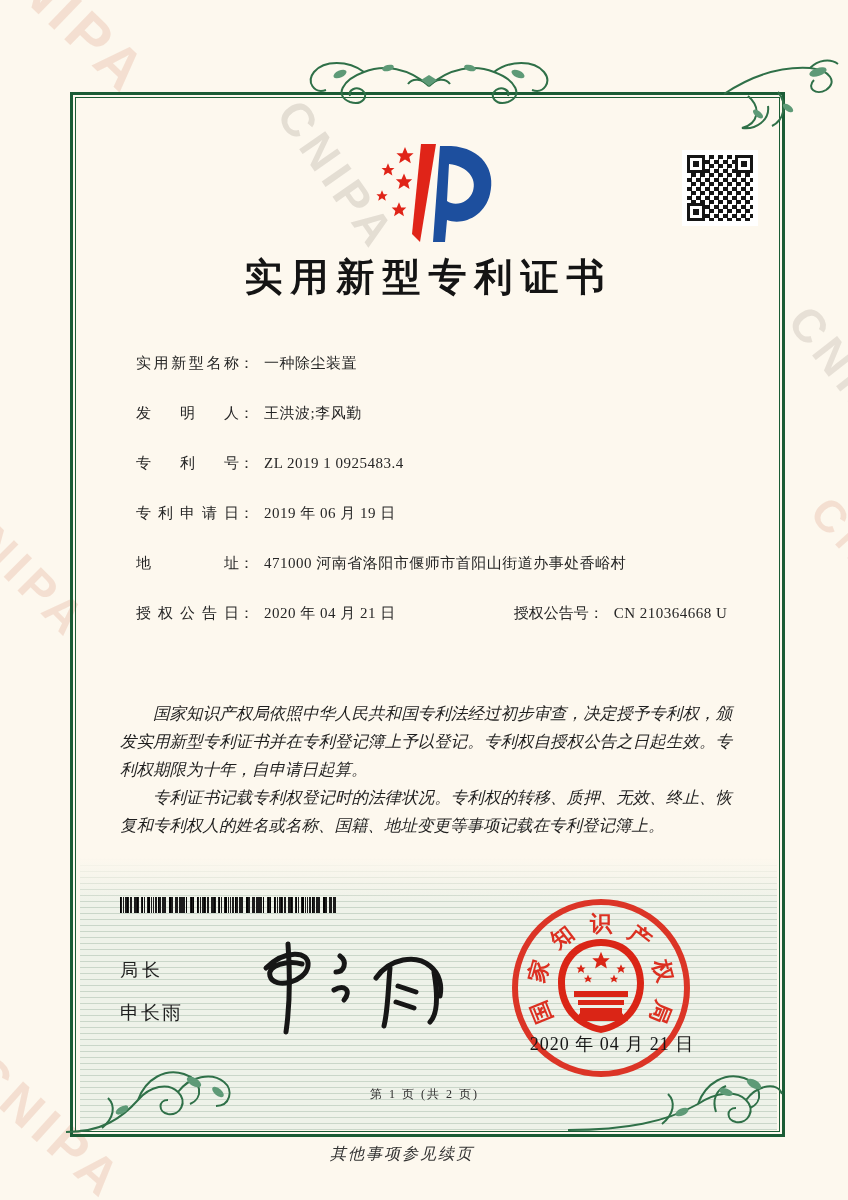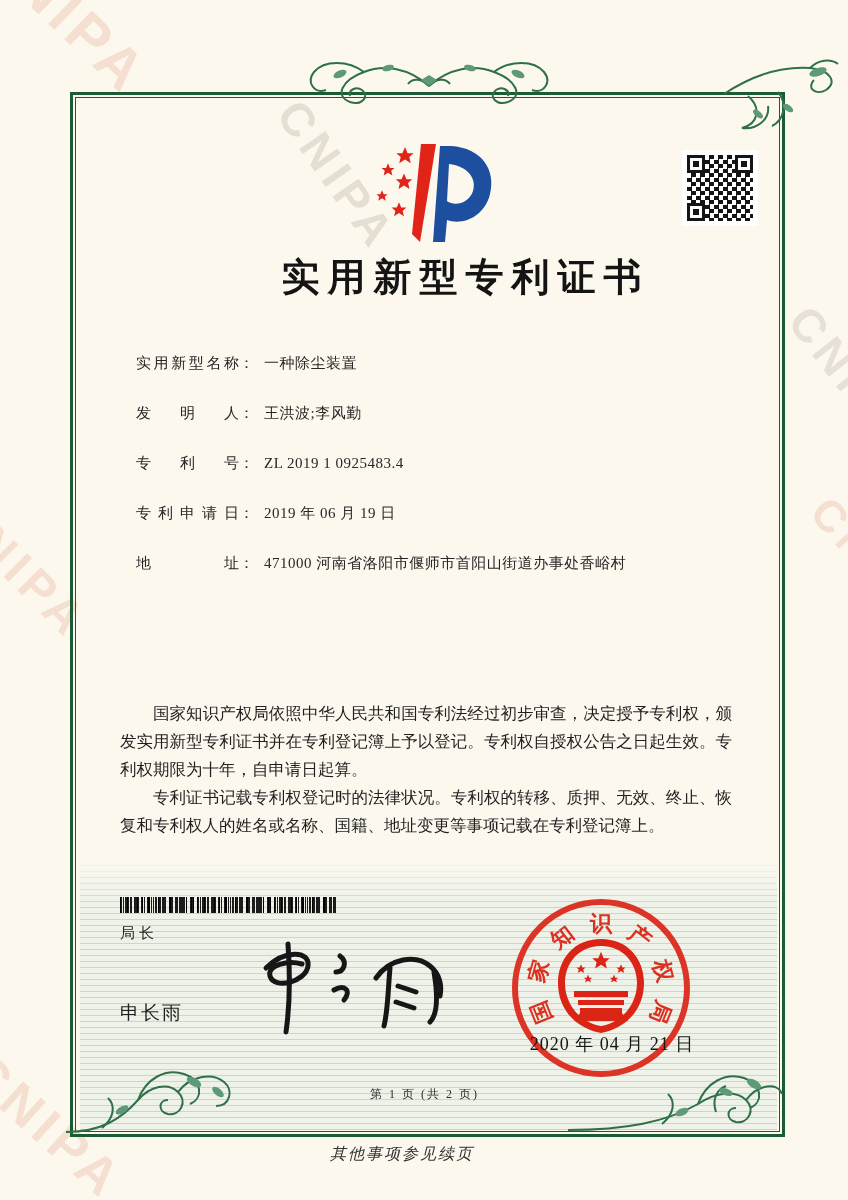--- a/index.html
+++ b/index.html
@@ -49,45 +49,45 @@
   .qr-mod{position:relative;width:100%;height:100%;
       background-image:repeating-conic-gradient(#151515 0% 25%, transparent 0% 50%);
       background-size:9px 9px;}
   .finder{position:absolute;width:18px;height:18px;border:3px solid #151515;background:#fff;box-sizing:border-box;}
   .finder::after{content:"";position:absolute;left:3px;top:3px;width:6px;height:6px;background:#151515;}
   .finder-tl{left:0;top:0;}
   .finder-tr{right:0;top:0;}
   .finder-bl{left:0;bottom:0;}
 
   .title{position:absolute;left:70px;top:252px;width:709px;text-align:center;
-         font-size:38px;font-weight:700;color:#141414;letter-spacing:8px;text-indent:8px;margin-left:37px;}
+         font-size:38px;font-weight:700;color:#141414;letter-spacing:8px;text-indent:8px;}
 
   
   .fields{position:absolute;left:136px;top:338px;width:620px;font-size:15px;color:#262626;}
   .frow{height:50px;line-height:50px;white-space:nowrap;}
   .flabel{display:inline-block;width:103px;text-align:justify;text-align-last:justify;
           text-justify:inter-character;vertical-align:top;}
   .fcolon{display:inline-block;margin-right:10px;}
   .fvalue{letter-spacing:0.5px;}
   .fpair2{display:inline-block;margin-left:118px;}
 
   
   .paras{position:absolute;left:120px;top:700px;width:612px;font-size:16.5px;
-         line-height:28px;text-align:justify;color:#1f1f1f;}
+         line-height:28px;text-align:justify;color:#1f1f1f;font-style:italic;}
   .paras p{margin:0;text-indent:2em;}
 
   
   .barcode{position:absolute;left:120px;top:897px;width:216px;height:16px;
     background-image:
       repeating-linear-gradient(90deg,#1c1c1c 0 2px,transparent 2px 3px,#1c1c1c 3px 4px,transparent 4px 7px),
       repeating-linear-gradient(90deg,#1c1c1c 0 1px,transparent 1px 5px,#1c1c1c 5px 8px,transparent 8px 11px);
     background-blend-mode:multiply;}
 
   
-  .director-title{position:absolute;left:120px;top:924px;font-size:15px;letter-spacing:4px;color:#1e1e1e;}
+  .director-title{position:absolute;left:120px;top:958px;font-size:18px;letter-spacing:4px;color:#1e1e1e;}
   .director-name{position:absolute;left:120px;top:1000px;font-size:19px;letter-spacing:2px;color:#1e1e1e;}
   .signature{position:absolute;left:244px;top:938px;}
 
   
   .seal{position:absolute;left:512px;top:899px;width:178px;height:178px;z-index:3;}
   .seal-ring{position:absolute;left:0;top:0;width:178px;height:178px;border-radius:50%;
              border:6px solid rgba(218,37,22,0.92);box-sizing:border-box;}
   .seal-char{position:absolute;left:50%;top:50%;font-size:22px;font-weight:700;
              color:rgba(218,37,22,0.95);font-family:"Liberation Serif","DejaVu Serif",serif;}
   .emblem{position:absolute;left:44px;top:38px;}
@@ -227,20 +227,23 @@
       <span class="flabel">发明人</span><span class="fcolon">：</span><span class="fvalue">王洪波;李风勤</span>
     </div>
     <div class="frow">
       <span class="flabel">专利号</span><span class="fcolon">：</span><span class="fvalue">ZL 2019 1 0925483.4</span>
     </div>
     <div class="frow">
       <span class="flabel">专利申请日</span><span class="fcolon">：</span><span class="fvalue">2019 年 06 月 19 日</span>
     </div>
     <div class="frow">
       <span class="flabel">地址</span><span class="fcolon">：</span><span class="fvalue">471000 河南省洛阳市偃师市首阳山街道办事处香峪村</span>
+    </div>
+    <div class="frow">
+      <span class="flabel">授权公告日</span><span class="fcolon">：</span><span class="fvalue">2020 年 04 月 21 日</span><span class="fpair2"><span>授权公告号</span><span class="fcolon">：</span><span class="fvalue">CN 210364668 U</span></span>
     </div>
   </div>
 
   <div class="paras">
     <p>国家知识产权局依照中华人民共和国专利法经过初步审查，决定授予专利权，颁发实用新型专利证书并在专利登记簿上予以登记。专利权自授权公告之日起生效。专利权期限为十年，自申请日起算。</p>
     <p>专利证书记载专利权登记时的法律状况。专利权的转移、质押、无效、终止、恢复和专利权人的姓名或名称、国籍、地址变更等事项记载在专利登记簿上。</p>
   </div>
 
   <div class="barcode"></div>
 

